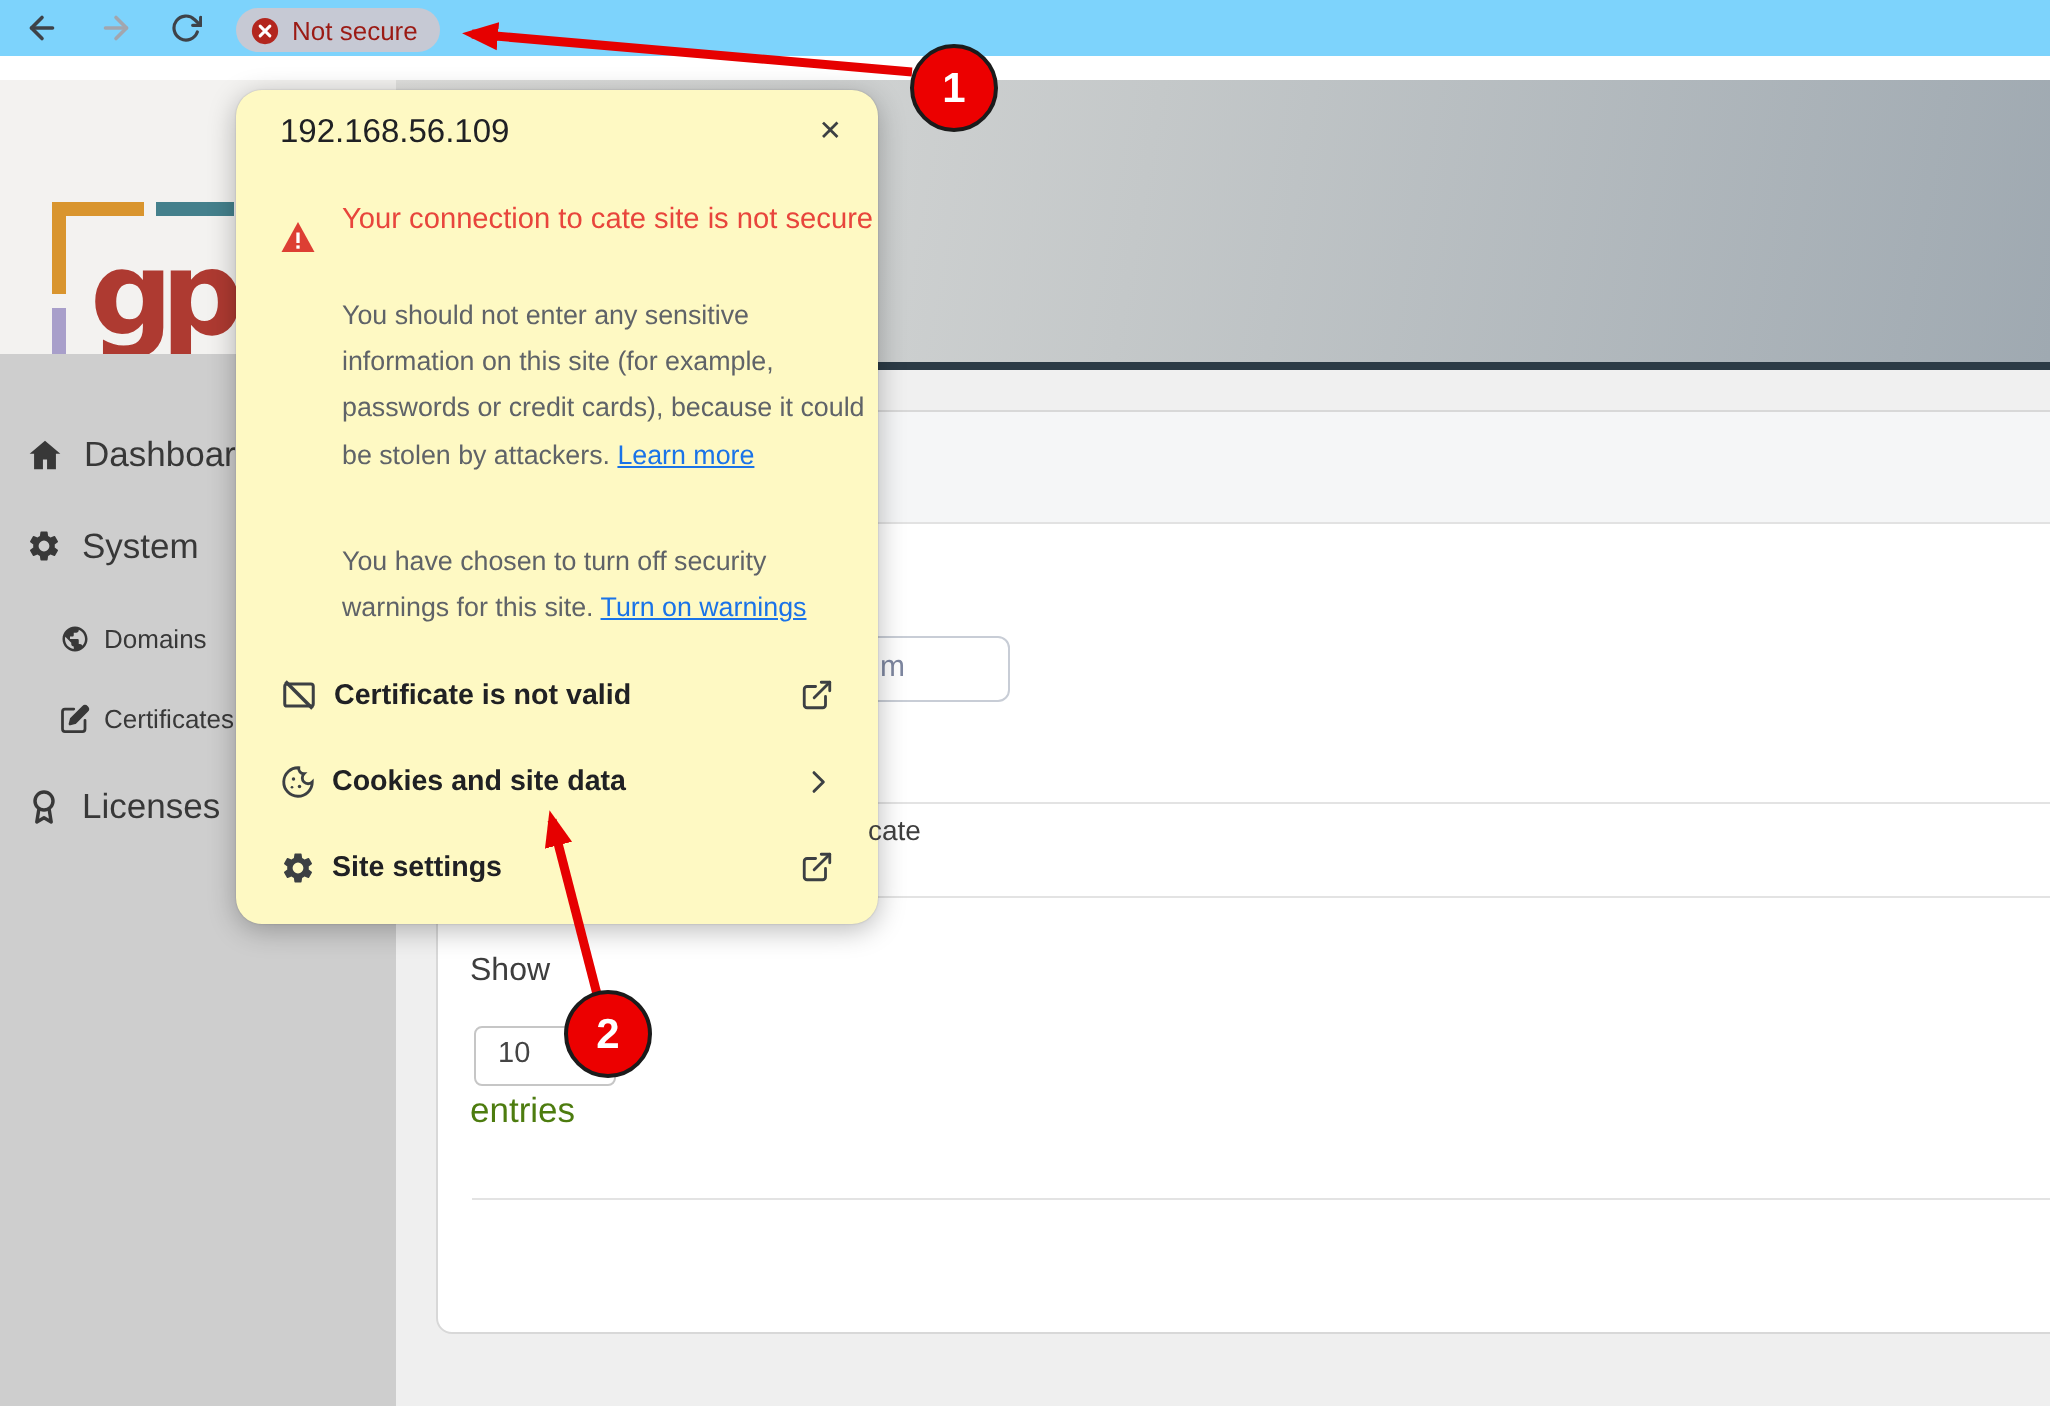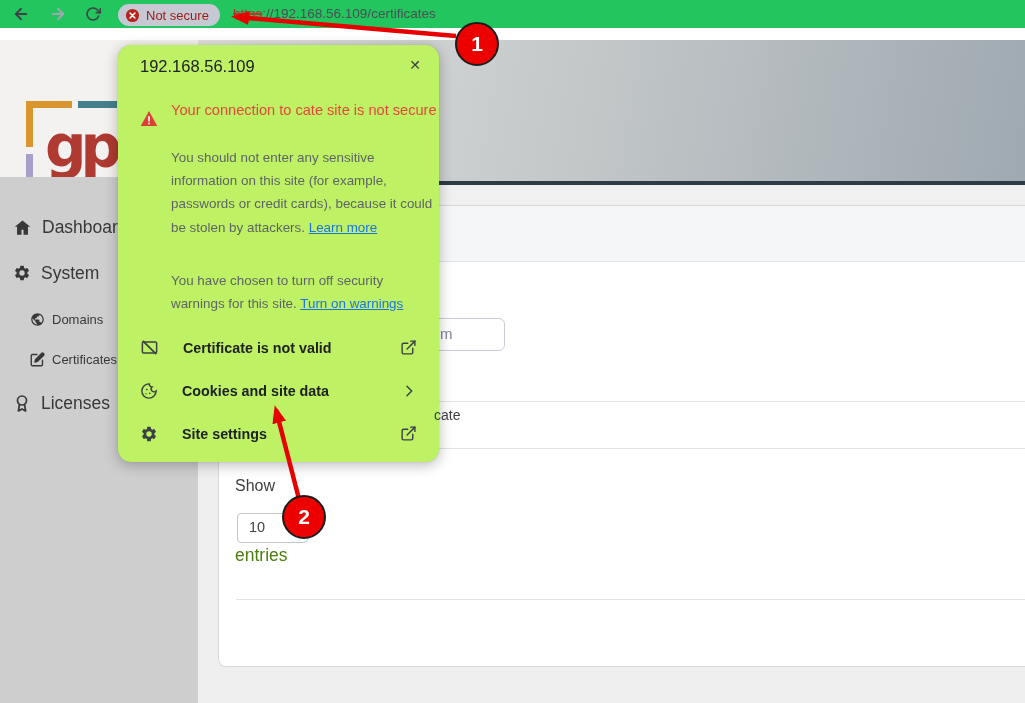--- a/index.html
+++ b/index.html
@@ -4,21 +4,21 @@
 <style>
   html,body{margin:0;padding:0;}
   body{
     width:1025px;height:703px;position:relative;overflow:hidden;
     background:#efefef;font-family:"Liberation Sans",sans-serif;
   }
   .abs{position:absolute;}
   svg{display:block;}
 
   
-  .toolbar{left:0;top:0;width:1025px;height:28px;background:#22c55e;}
+  .toolbar{left:0;top:0;width:1025px;height:28px;background:#7dd3fc;}
   .navbtn{top:5px;width:18px;height:18px;color:#3e4248;}
   .navbtn.disabled{color:#a2a6ae;}
   .badge{
     left:118px;top:4px;height:22px;border-radius:11px;background:#c6c9d4;
     display:flex;align-items:center;gap:6px;padding:0 11px 0 7px;
   }
   .badge-label{font-size:13px;color:#9b1a14;}
   .url{left:233px;top:6px;font-size:13.5px;color:#4b4e55;white-space:nowrap;}
   .url .scheme{color:#9b3b30;text-decoration:line-through;text-decoration-color:#c63327;text-decoration-thickness:2px;}
 
@@ -60,31 +60,31 @@
   .hdiv{position:absolute;right:0;border-top:1px solid #e3e3e3;}
   .show-label{position:absolute;left:16px;top:271px;font-size:16px;color:#3e3e3e;}
   .pager-select{position:absolute;left:18px;top:307px;width:69px;height:28px;border:1px solid #c6c6c6;border-radius:4px;background:#fff;}
   .pager-select .v{position:absolute;left:11px;top:5px;font-size:14.5px;color:#444;}
   .pager-select .chev{position:absolute;right:12px;top:8px;color:#555;}
   .entries-label{position:absolute;left:16px;top:339px;font-size:17.5px;color:#4d7c0f;}
   .heading-frag{left:434px;top:407px;font-size:14px;color:#3e3e3e;z-index:45;}
 
   
   .popup{
-    left:118px;top:45px;width:321px;height:417px;background:#bef264;border-radius:13px;
+    left:118px;top:45px;width:321px;height:417px;background:#fef9c3;border-radius:13px;
     box-shadow:0 3px 14px rgba(0,0,0,.28), 0 0 1px rgba(0,0,0,.2);z-index:40;
   }
   .pp-title{position:absolute;left:22px;top:12px;font-size:16.5px;color:#202124;}
   .pp-close{position:absolute;right:18px;top:12px;font-size:14px;color:#3c4043;cursor:default;}
   .pp-warn-head{position:absolute;left:53px;top:54px;width:266px;font-size:14.6px;line-height:22px;color:#e8453c;}
   .pp-body{position:absolute;left:53px;width:266px;font-size:13.4px;line-height:23.2px;color:#5f6368;}
   .pp-body a{color:#1a73e8;text-decoration:underline;cursor:pointer;}
   .pp-menu{position:absolute;left:0;top:281px;width:100%;}
   .pp-row{height:43px;display:flex;align-items:center;padding:0 22px;cursor:default;}
-  .pp-row .mlbl{margin-left:24px;font-size:14.3px;font-weight:600;color:#202124;}
+  .pp-row .mlbl{margin-left:8px;font-size:14.3px;font-weight:600;color:#202124;}
   .pp-row .trail{margin-left:auto;color:#3c4043;}
   .micon{color:#3c4043;}
 
   
   .anno{left:0;top:0;z-index:100;pointer-events:none;}
 </style>
 </head>
 <body>
 
 <div class="abs toolbar">
@@ -108,21 +108,20 @@
   </div>
   <div class="abs badge">
     <span>
       <svg width="15" height="15" viewBox="0 0 16 16">
           <circle cx="8" cy="8" r="7" fill="#b3261e"></circle>
           <path d="M5.4 5.4l5.2 5.2M10.6 5.4l-5.2 5.2" stroke="#fff" stroke-width="1.6" stroke-linecap="round"></path>
         </svg>
     </span>
     <span class="badge-label">Not secure</span>
   </div>
-  <div class="abs url"><span class="scheme">https</span><span>://192.168.56.109/certificates</span></div>
 </div>
 
 <div class="abs white-strip"></div>
 
 <div class="abs header-band"></div>
 <div class="abs logo-panel">
   <div class="abs br br-orange-h"></div>
   <div class="abs br br-orange-v"></div>
   <div class="abs br br-teal-h"></div>
   <div class="abs br br-purple-v"></div>

